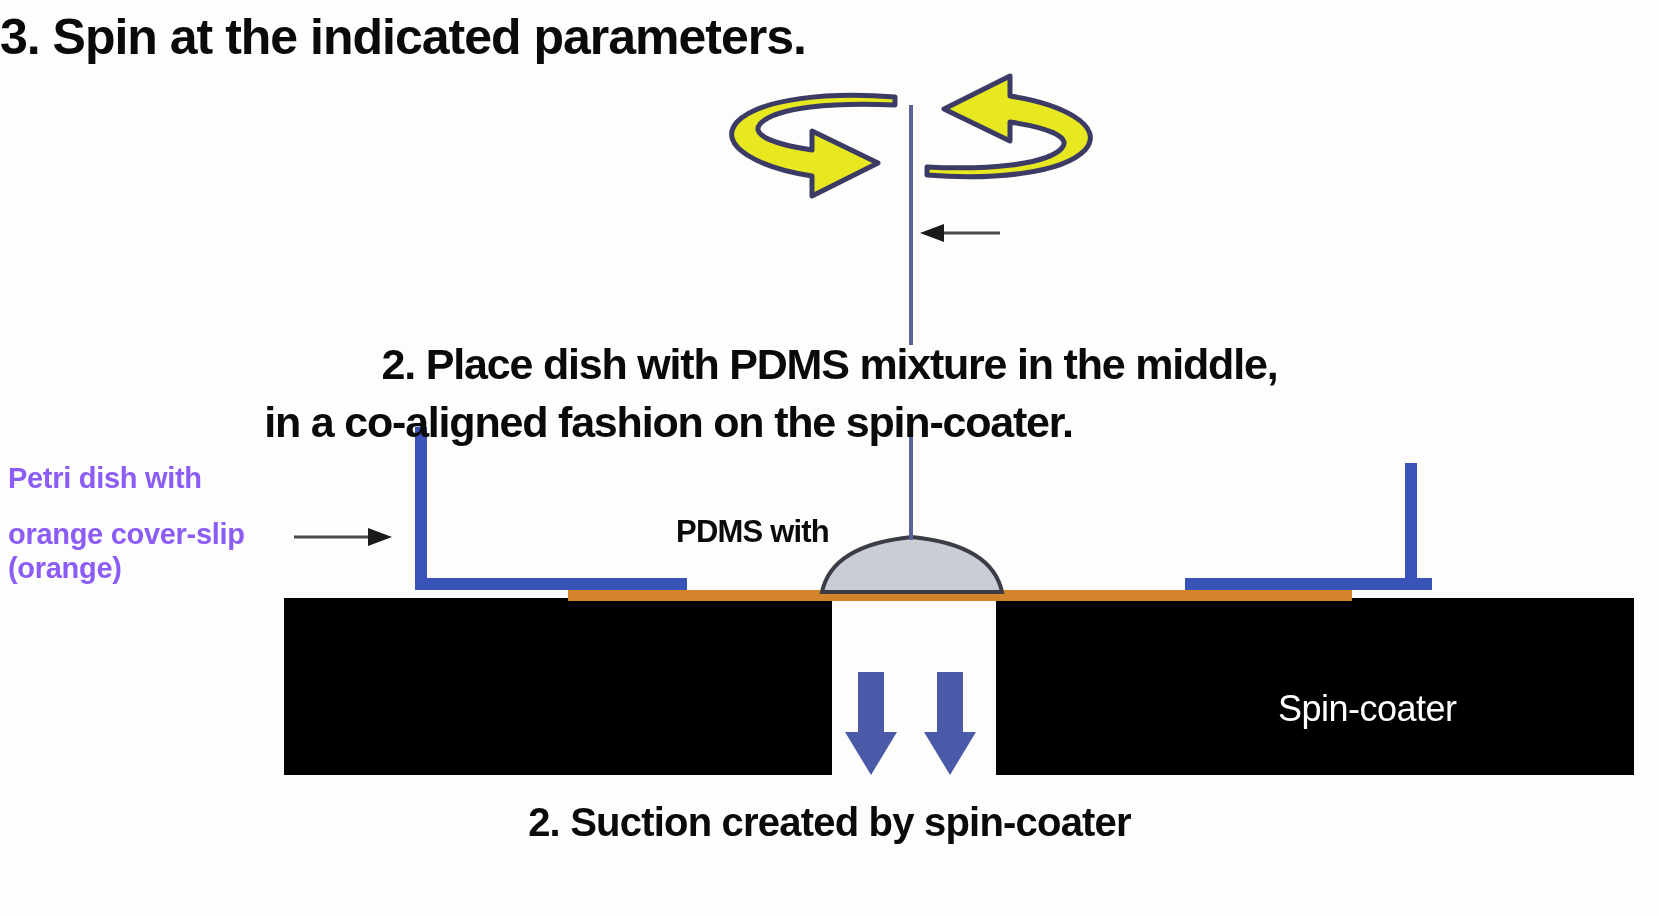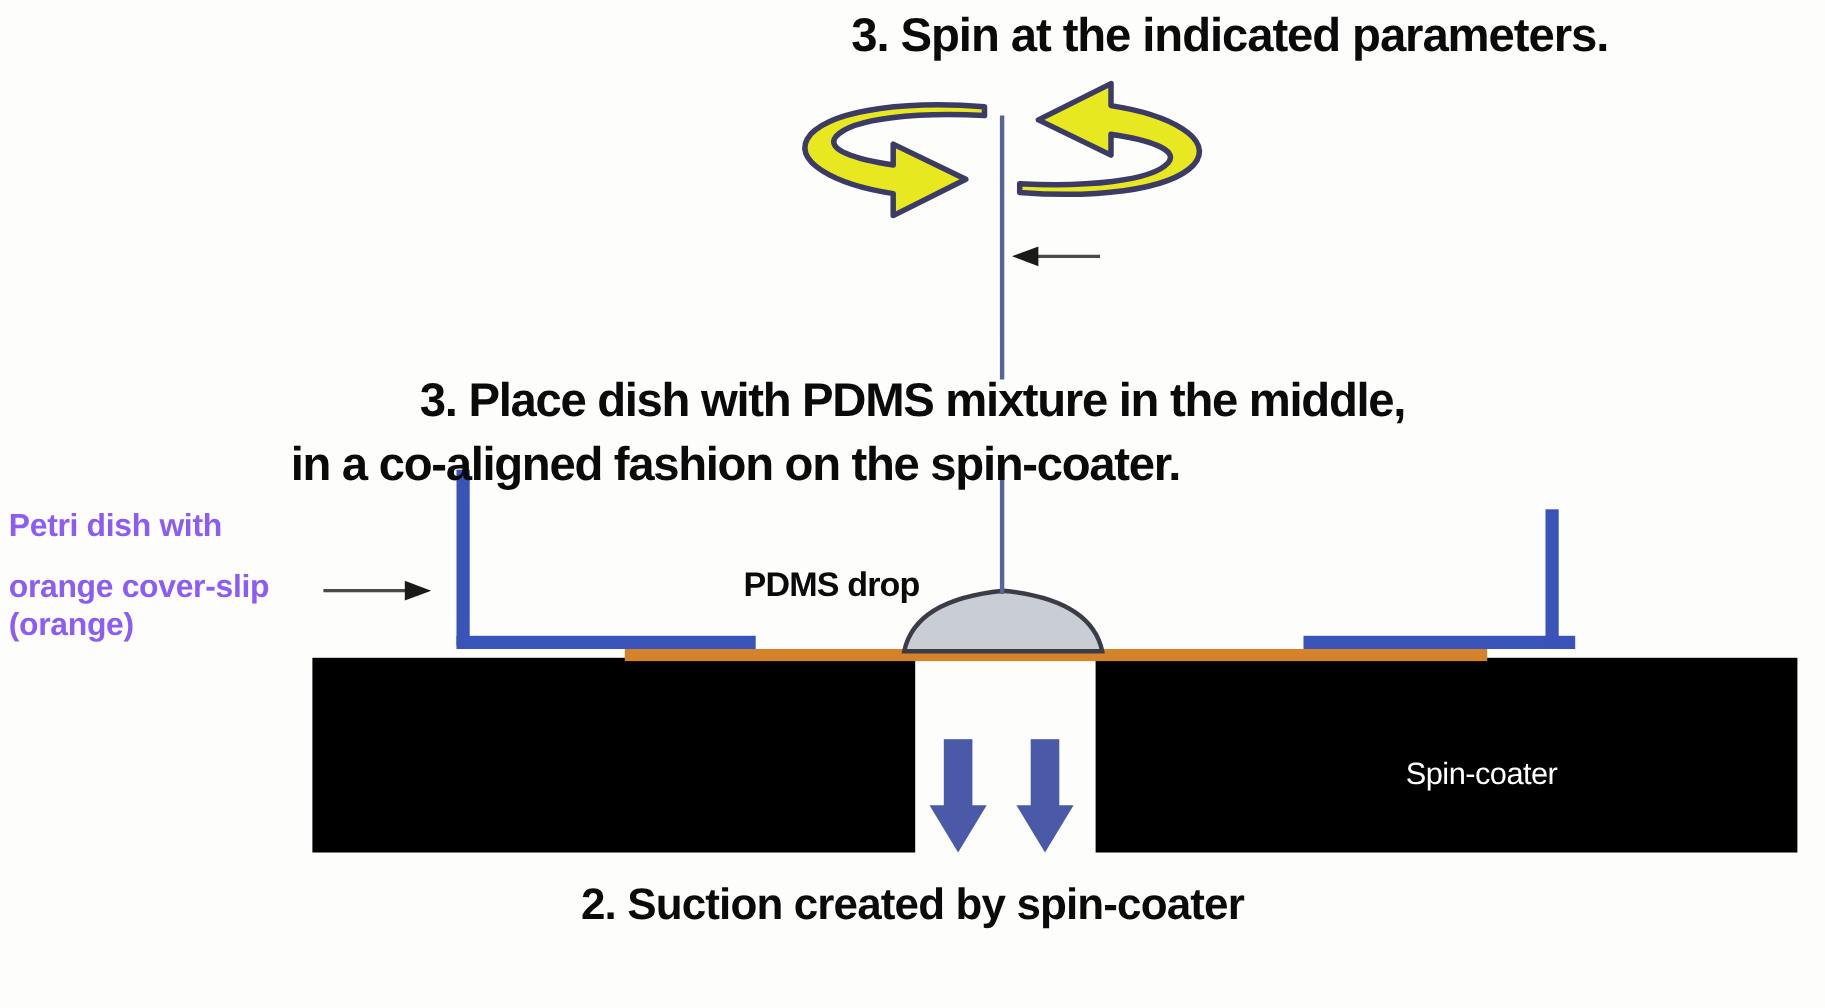--- a/index.html
+++ b/index.html
@@ -22,22 +22,22 @@
     position: absolute;
     color: #0a0a0a;
     font-weight: 700;
     letter-spacing: -0.5px;
     white-space: nowrap;
   }
 
   #title-step3 {
     left: 0; top: 8px;
     width: 1462px;
-    text-align: right;
-    font-size: 43px;
+    text-align: left;
+    font-size: 50px;
     letter-spacing: -1px;
   }
 
   #step1-line1 {
     left: 0; top: 340px;
     width: 1659px;
     text-align: center;
     font-size: 43px;
     letter-spacing: -1.2px;
   }
@@ -78,21 +78,21 @@
     color: #8b5cf6;
     letter-spacing: -0.3px;
     white-space: nowrap;
   }
   #petri-l1 { top: 462px; }
   #petri-l2 { top: 518px; }
   #petri-l3 { top: 552px; }
 
   #spin-coater-label {
     left: 1278px; top: 688px;
-    font-size: 28px;
+    font-size: 36px;
     font-weight: 400;
     color: #ffffff;
     letter-spacing: -0.5px;
   }
 
   
   #art {
     position: absolute;
     left: 0; top: 0;
     width: 1659px;
@@ -181,27 +181,27 @@
                C 1044 127, 1072 136, 1062 148
                C 1047 165, 987 170, 927 167
                Z" fill="#e8e821" stroke="#3b3b66" stroke-width="5" stroke-linejoin="round"></path>
     </g>
 
   </svg>
 
   <div class="txt" id="title-step3">3. Spin at the indicated parameters.</div>
 
 
-  <div class="txt" id="step1-line1">3. Place dish with PDMS mixture in the middle,</div>
+  <div class="txt" id="step1-line1">2. Place dish with PDMS mixture in the middle,</div>
 
   <div class="txt" id="step1-line2">in a co-aligned fashion on the spin-coater.</div>
 
   <div class="petri-label" id="petri-l1">Petri dish with</div>
   <div class="petri-label" id="petri-l2">orange cover-slip</div>
   <div class="petri-label" id="petri-l3">(orange)</div>
 
-  <div class="txt" id="pdms-drop-label">PDMS drop</div>
+  <div class="txt" id="pdms-drop-label">PDMS with</div>
 
   <div class="txt" id="spin-coater-label">Spin-coater</div>
 
   <div class="txt" id="step2-caption">2. Suction created by spin-coater</div>
 
 </div>
 
 </body></html>

